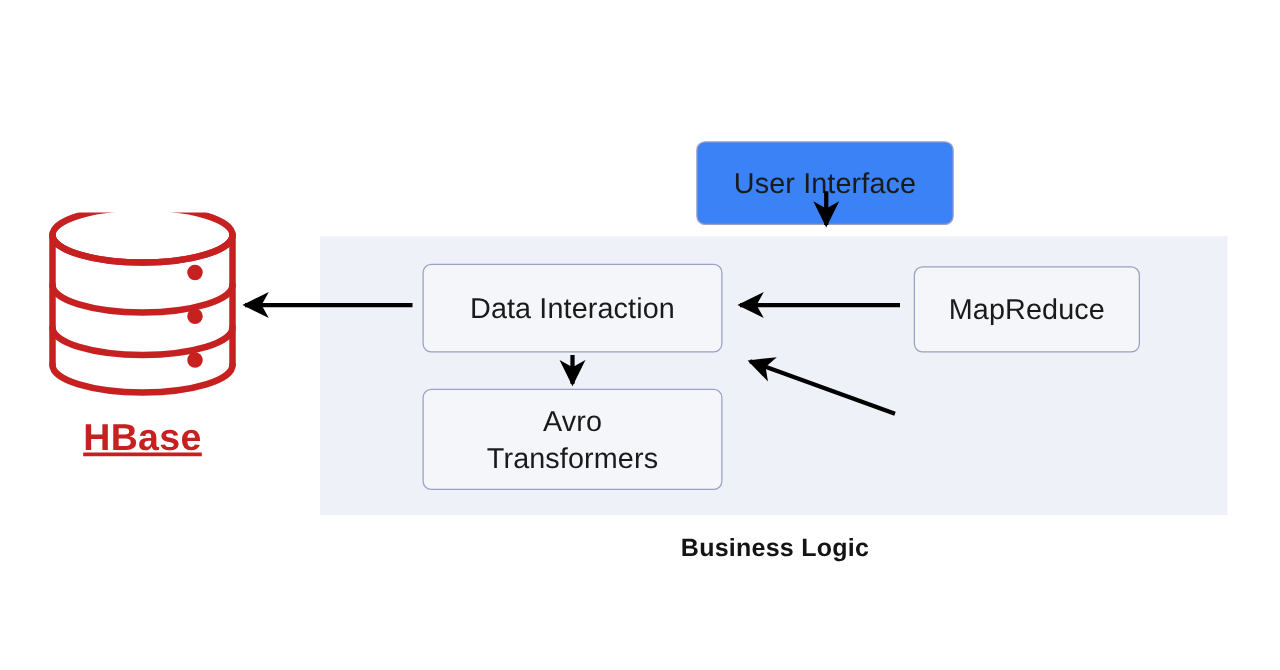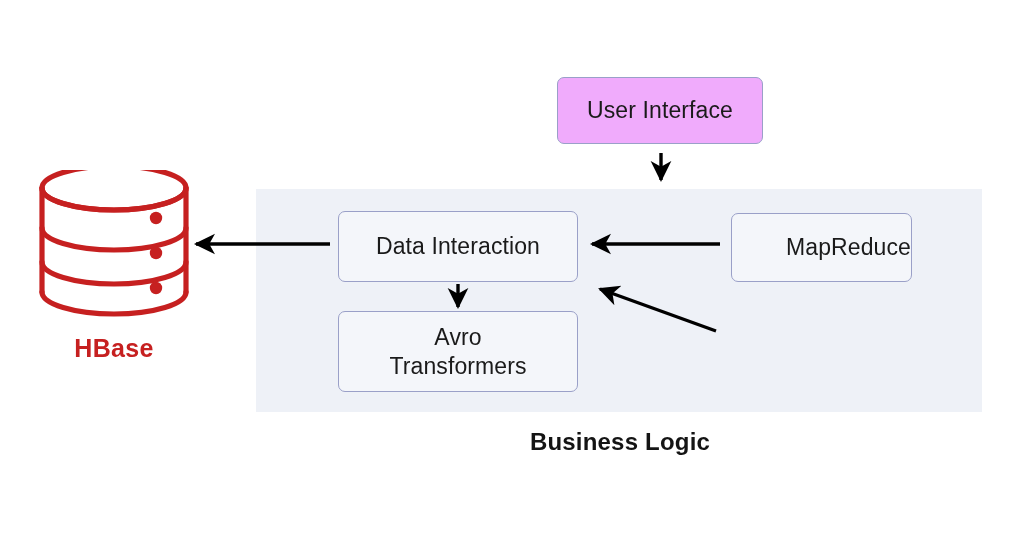--- a/index.html
+++ b/index.html
@@ -40,27 +40,27 @@
     display: flex;
     align-items: center;
     justify-content: center;
     text-align: center;
     color: #1a1a1a;
     font-size: 23px;
     font-weight: 400;
     letter-spacing: 0.1px;
     line-height: 1.22;
   }
-  .node.on-white { background: #f0abfc; }
+  .node.on-white { background: #3b82f6; margin-top: 36px; }
   .node.on-panel { background: #f4f6fa; }
 
   #node-user-interface { left: 557px; top: 77px;  width: 206px; height: 67px; }
   #node-data-interaction { left: 338px; top: 211px; width: 240px; height: 71px; }
   #node-avro-transformers { left: 338px; top: 311px; width: 240px; height: 81px; }
-  #node-mapreduce { left: 731px; top: 213px; width: 181px; height: 69px; justify-content: flex-end; }
+  #node-mapreduce { left: 731px; top: 213px; width: 181px; height: 69px; }
   #node-serviceapi { left: 731px; top: 318px; width: 181px; height: 67px; }
 
   
   #arrows {
     position: absolute;
     left: 0; top: 0;
     width: 1024px; height: 536px;
     pointer-events: none;
   }
 
@@ -72,34 +72,35 @@
     width: 172px;
     height: 200px;
   }
   #hbase-label {
     position: absolute;
     left: 28px;
     top: 334px;
     width: 172px;
     text-align: center;
     color: #c62020;
-    font-size: 25px;
+    font-size: 30px;
     font-weight: 700;
     letter-spacing: 0.3px;
+    text-decoration: underline;
   }
 
   
   #business-logic-caption {
     position: absolute;
     left: 430px;
     top: 428px;
     width: 380px;
     text-align: center;
     color: #141414;
-    font-size: 24px;
+    font-size: 20px;
     font-weight: 700;
     letter-spacing: 0.2px;
   }
 </style>
 </head>
 <body>
 
 <div id="canvas">
 
   <div class="panel"></div>

